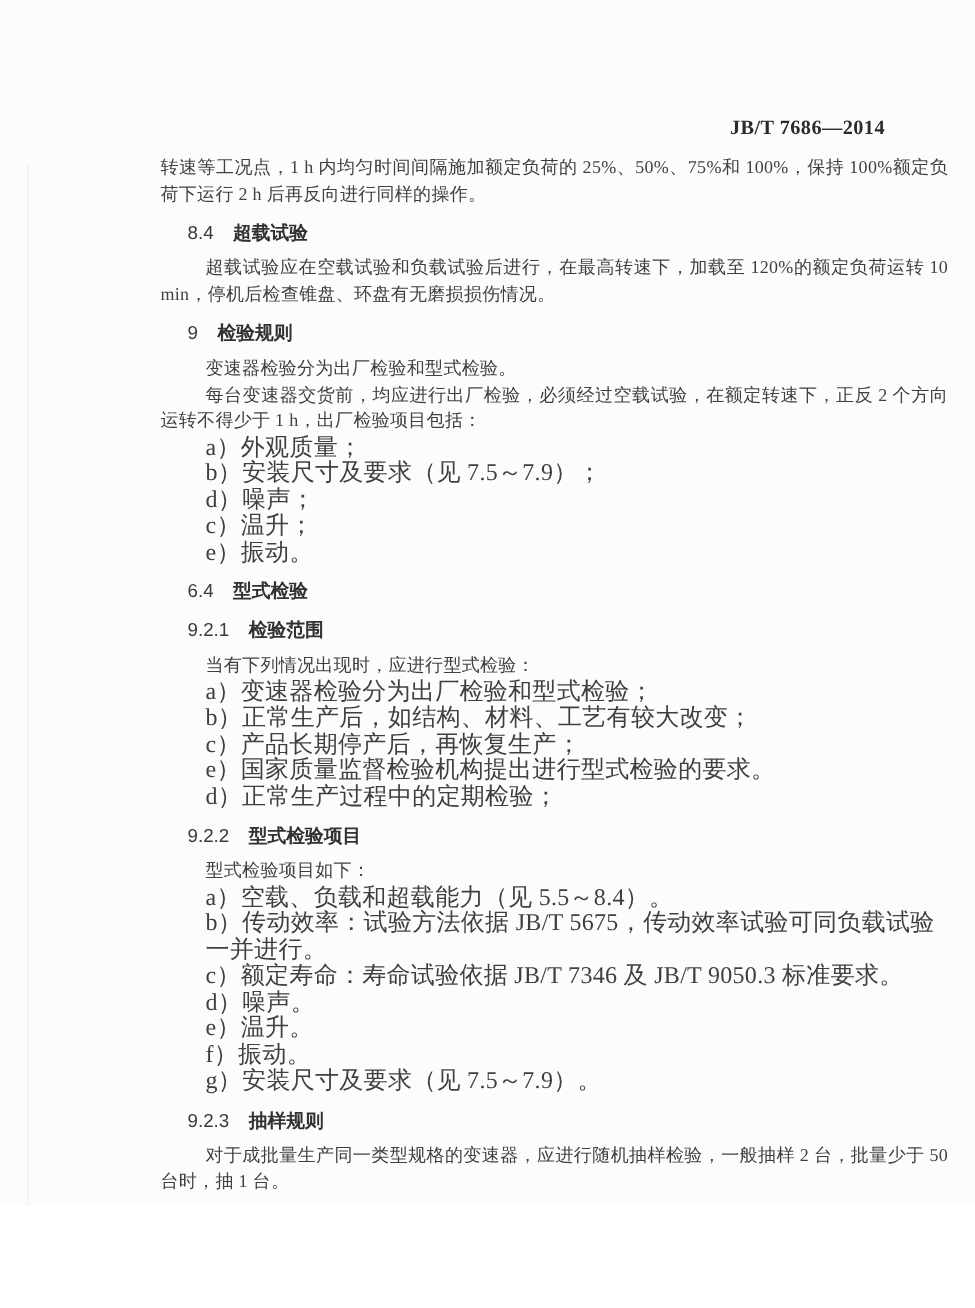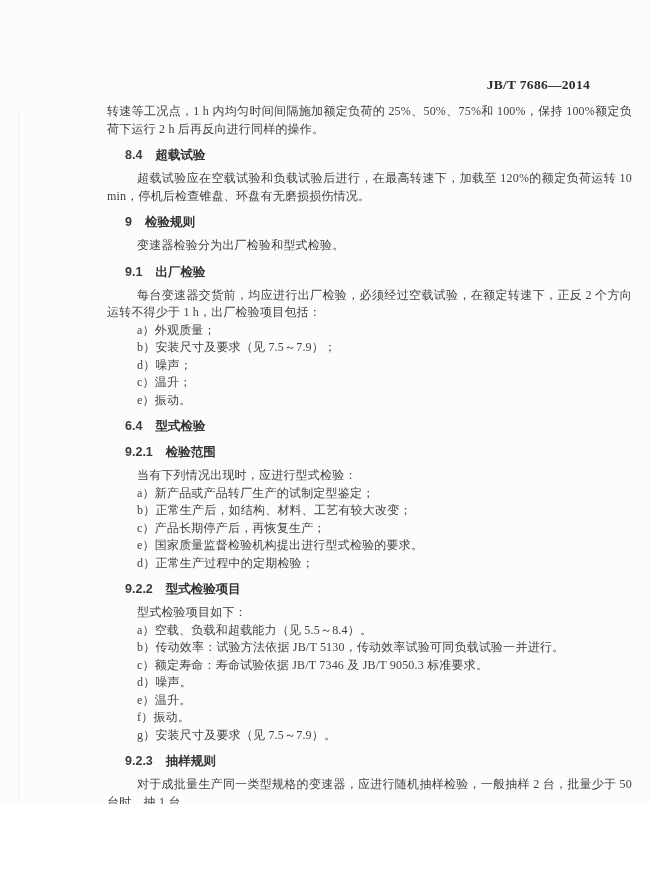--- a/index.html
+++ b/index.html
@@ -53,34 +53,34 @@
   }
   .sec-heading {
     margin: 8px 0 6px;
     padding-left: 18px;
     font-size: 12.5px;
     line-height: 18px;
     color: #333230;
     font-family: "Liberation Sans", "DejaVu Sans", sans-serif;
   }
   .sec-heading .hnum {
-    font-weight: bold;
+    font-weight: normal;
     color: #3a3a38;
     margin-right: 13px;
   }
   .sec-heading .htitle {
     font-weight: bold;
   }
   .item-list {
     margin: 0;
   }
   .item-list .li {
     margin: 0;
     padding-left: 30px;
-    font-size: 12px;
+    font-size: 16px;
     line-height: 17.5px;
     letter-spacing: 0.2px;
   }
   .page-number {
     position: absolute;
     top: 834px;
     right: 66px;
     font-size: 12px;
     color: #8b8b89;
     font-family: "Liberation Serif", "DejaVu Serif", serif;
@@ -102,55 +102,52 @@
     <div class="sec-heading">
       <span class="hnum">8.4</span><span class="htitle">超载试验</span>
     </div>
     <p class="body indent">超载试验应在空载试验和负载试验后进行，在最高转速下，加载至 120%的额定负荷运转 10 min，停机后检查锥盘、环盘有无磨损损伤情况。</p>
 
     <div class="sec-heading">
       <span class="hnum">9</span><span class="htitle">检验规则</span>
     </div>
     <p class="body indent">变速器检验分为出厂检验和型式检验。</p>
 
-    <div class="sec-heading">
-      <span class="hnum">9.1</span><span class="htitle">出厂检验</span>
-    </div>
     <p class="body indent">每台变速器交货前，均应进行出厂检验，必须经过空载试验，在额定转速下，正反 2 个方向运转不得少于 1 h，出厂检验项目包括：</p>
     <div class="item-list">
       <div class="li">a）外观质量；</div>
       <div class="li">b）安装尺寸及要求（见 7.5～7.9）；</div>
       <div class="li">d）噪声；</div>
       <div class="li">c）温升；</div>
       <div class="li">e）振动。</div>
     </div>
 
     <div class="sec-heading">
       <span class="hnum">6.4</span><span class="htitle">型式检验</span>
     </div>
 
     <div class="sec-heading">
       <span class="hnum">9.2.1</span><span class="htitle">检验范围</span>
     </div>
     <p class="body indent">当有下列情况出现时，应进行型式检验：</p>
     <div class="item-list">
-      <div class="li">a）新产品或产品转厂生产的试制定型鉴定；</div>
+      <div class="li">a）变速器检验分为出厂检验和型式检验；</div>
       <div class="li">b）正常生产后，如结构、材料、工艺有较大改变；</div>
       <div class="li">c）产品长期停产后，再恢复生产；</div>
       <div class="li">e）国家质量监督检验机构提出进行型式检验的要求。</div>
       <div class="li">d）正常生产过程中的定期检验；</div>
     </div>
 
     <div class="sec-heading">
       <span class="hnum">9.2.2</span><span class="htitle">型式检验项目</span>
     </div>
     <p class="body indent">型式检验项目如下：</p>
     <div class="item-list">
       <div class="li">a）空载、负载和超载能力（见 5.5～8.4）。</div>
-      <div class="li">b）传动效率：试验方法依据 JB/T 5130，传动效率试验可同负载试验一并进行。</div>
+      <div class="li">b）传动效率：试验方法依据 JB/T 5675，传动效率试验可同负载试验一并进行。</div>
       <div class="li">c）额定寿命：寿命试验依据 JB/T 7346 及 JB/T 9050.3 标准要求。</div>
       <div class="li">d）噪声。</div>
       <div class="li">e）温升。</div>
       <div class="li">f）振动。</div>
       <div class="li">g）安装尺寸及要求（见 7.5～7.9）。</div>
     </div>
 
     <div class="sec-heading">
       <span class="hnum">9.2.3</span><span class="htitle">抽样规则</span>
     </div>

